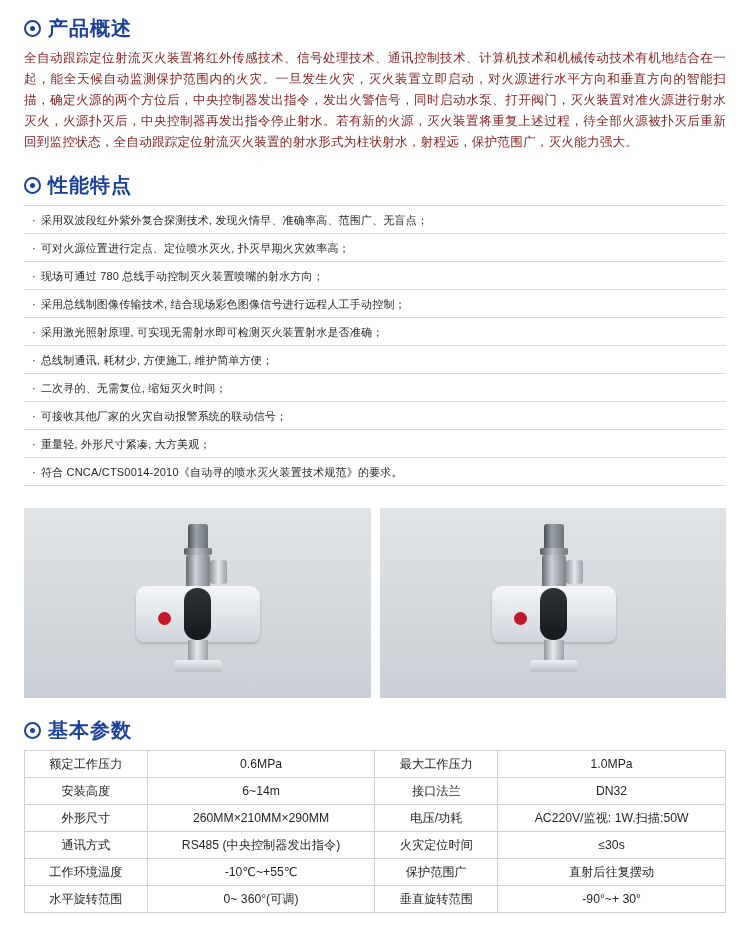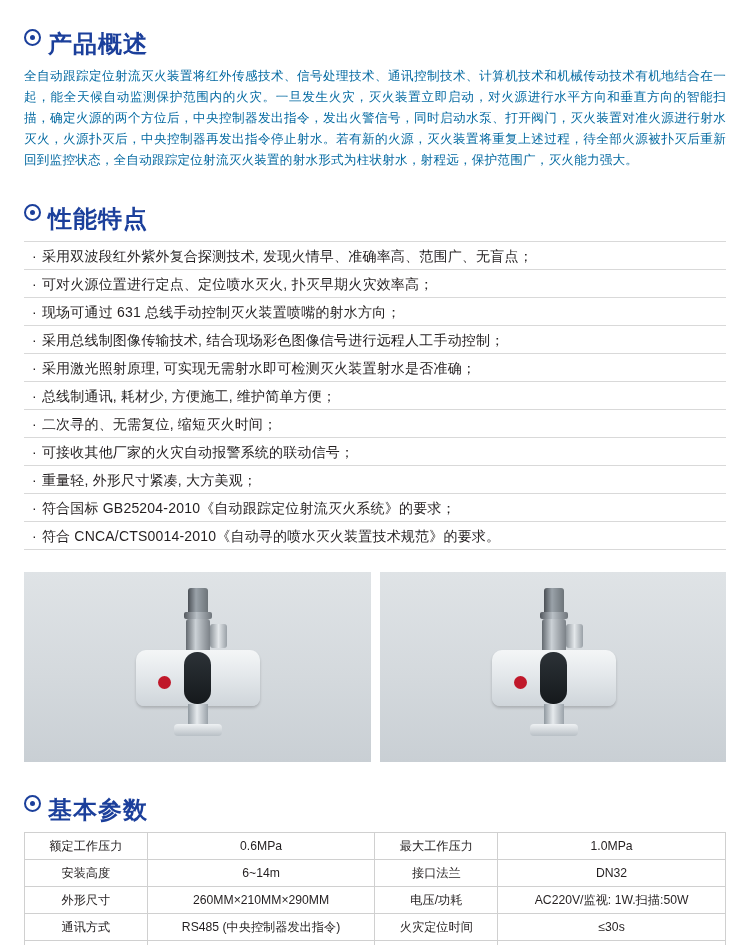--- a/index.html
+++ b/index.html
@@ -41,45 +41,44 @@
     position: absolute;
     left: 50%;
     top: 50%;
     width: 5px;
     height: 5px;
     margin: -2.5px 0 0 -2.5px;
     border-radius: 50%;
     background: #1b3f9b;
   }
   .section-head .title {
-    font-size: 24px;
+    font-size: 20px;
     font-weight: bold;
     color: #1b3f9b;
     letter-spacing: 1px;
     line-height: 1;
-    margin-top: 14px;
   }
 
   
   .overview-text {
     font-size: 12.6px;
     line-height: 21px;
     text-align: justify;
-    color: #0369a1;
+    color: #7f1d1d;
     margin: 0 0 22px 0;
     letter-spacing: 0.2px;
   }
 
   
   .feature-list {
     margin: 0 0 22px 0;
     border-top: 1px solid #d9d9d9;
   }
   .feature-item {
-    font-size: 14px;
+    font-size: 11px;
     line-height: 28px;
     height: 28px;
     border-bottom: 1px solid #d9d9d9;
     padding-left: 8px;
     color: #231f20;
     letter-spacing: 0.2px;
     white-space: nowrap;
     overflow: hidden;
   }
   .feature-item .dot {
@@ -219,28 +218,27 @@
   </div>
   <p class="overview-text">全自动跟踪定位射流灭火装置将红外传感技术、信号处理技术、通讯控制技术、计算机技术和机械传动技术有机地结合在一起，能全天候自动监测保护范围内的火灾。一旦发生火灾，灭火装置立即启动，对火源进行水平方向和垂直方向的智能扫描，确定火源的两个方位后，中央控制器发出指令，发出火警信号，同时启动水泵、打开阀门，灭火装置对准火源进行射水灭火，火源扑灭后，中央控制器再发出指令停止射水。若有新的火源，灭火装置将重复上述过程，待全部火源被扑灭后重新回到监控状态，全自动跟踪定位射流灭火装置的射水形式为柱状射水，射程远，保护范围广，灭火能力强大。</p>
 
   <div class="section-head">
     <span class="ring"></span>
     <span class="title">性能特点</span>
   </div>
   <div class="feature-list">
     <div class="feature-item"><span class="dot">·</span><span>采用双波段红外紫外复合探测技术, 发现火情早、准确率高、范围广、无盲点；</span></div>
     <div class="feature-item"><span class="dot">·</span><span>可对火源位置进行定点、定位喷水灭火, 扑灭早期火灾效率高；</span></div>
-    <div class="feature-item"><span class="dot">·</span><span>现场可通过 631 总线手动控制灭火装置喷嘴的射水方向；</span></div>
+    <div class="feature-item"><span class="dot">·</span><span>现场可通过 780 总线手动控制灭火装置喷嘴的射水方向；</span></div>
     <div class="feature-item"><span class="dot">·</span><span>采用总线制图像传输技术, 结合现场彩色图像信号进行远程人工手动控制；</span></div>
     <div class="feature-item"><span class="dot">·</span><span>采用激光照射原理, 可实现无需射水即可检测灭火装置射水是否准确；</span></div>
     <div class="feature-item"><span class="dot">·</span><span>总线制通讯, 耗材少, 方便施工, 维护简单方便；</span></div>
     <div class="feature-item"><span class="dot">·</span><span>二次寻的、无需复位, 缩短灭火时间；</span></div>
     <div class="feature-item"><span class="dot">·</span><span>可接收其他厂家的火灾自动报警系统的联动信号；</span></div>
     <div class="feature-item"><span class="dot">·</span><span>重量轻, 外形尺寸紧凑, 大方美观；</span></div>
-    <div class="feature-item"><span class="dot">·</span><span>符合国标 GB25204-2010《自动跟踪定位射流灭火系统》的要求；</span></div>
     <div class="feature-item"><span class="dot">·</span><span>符合 CNCA/CTS0014-2010《自动寻的喷水灭火装置技术规范》的要求。</span></div>
   </div>
 
   <div class="images-row">
     <div class="img-box">
       <div class="dev">
         <div class="nozzle-top"></div>
         <div class="nozzle-ring"></div>
         <div class="neck"></div>
         <div class="side-sensor"></div>

